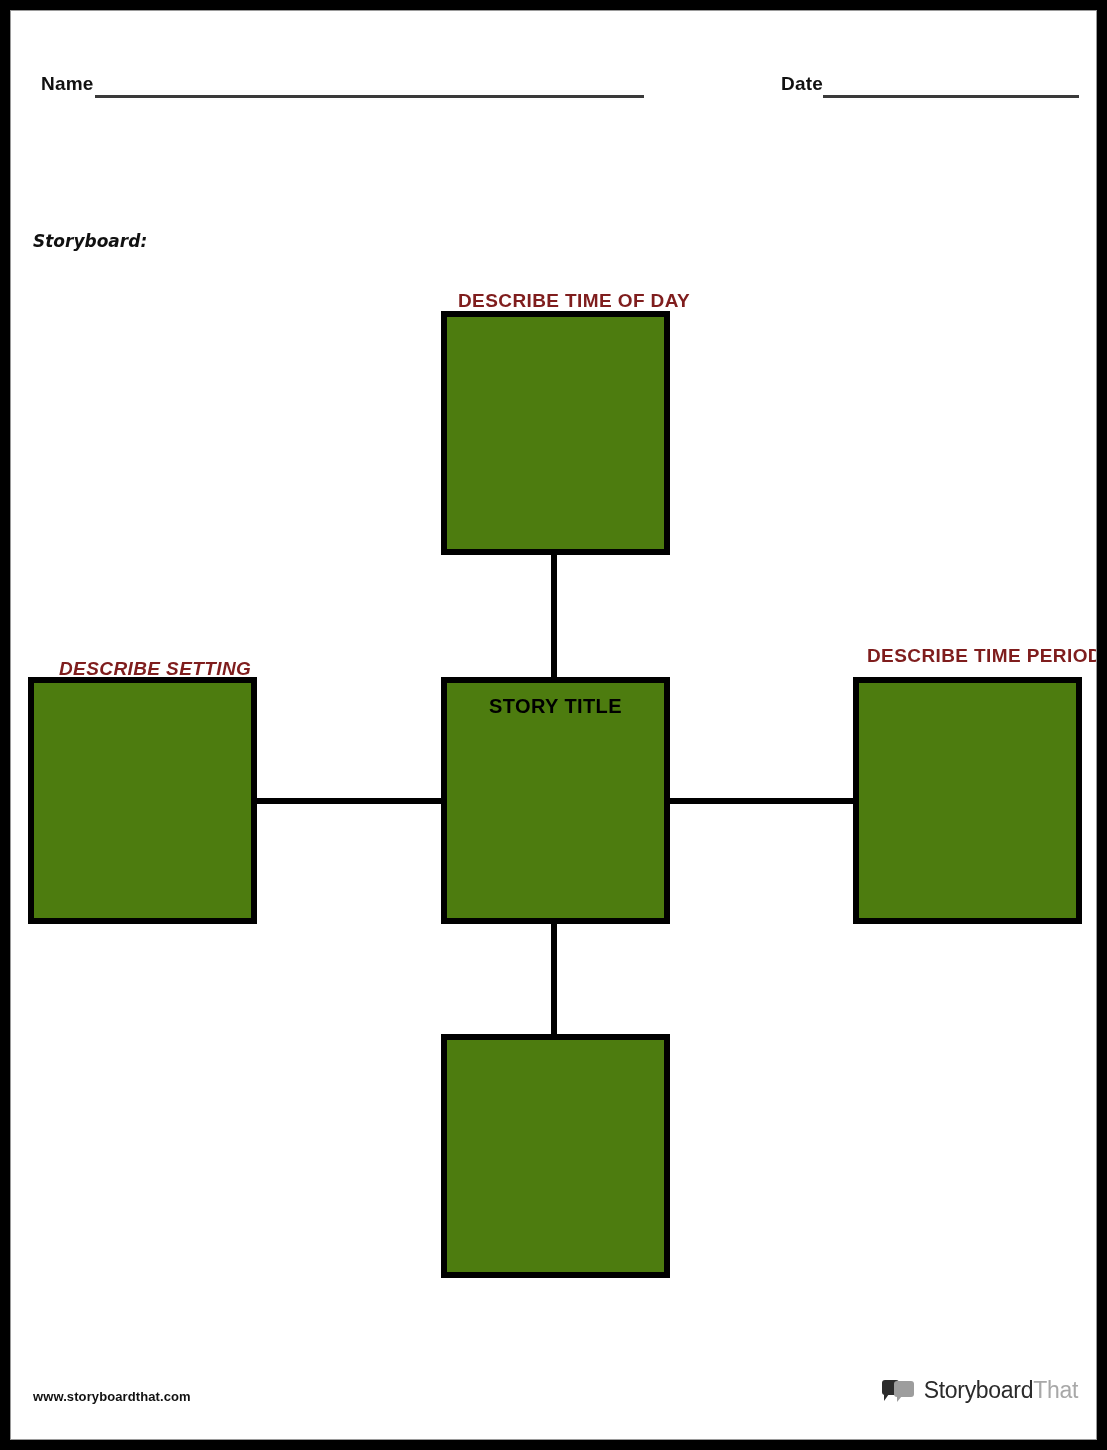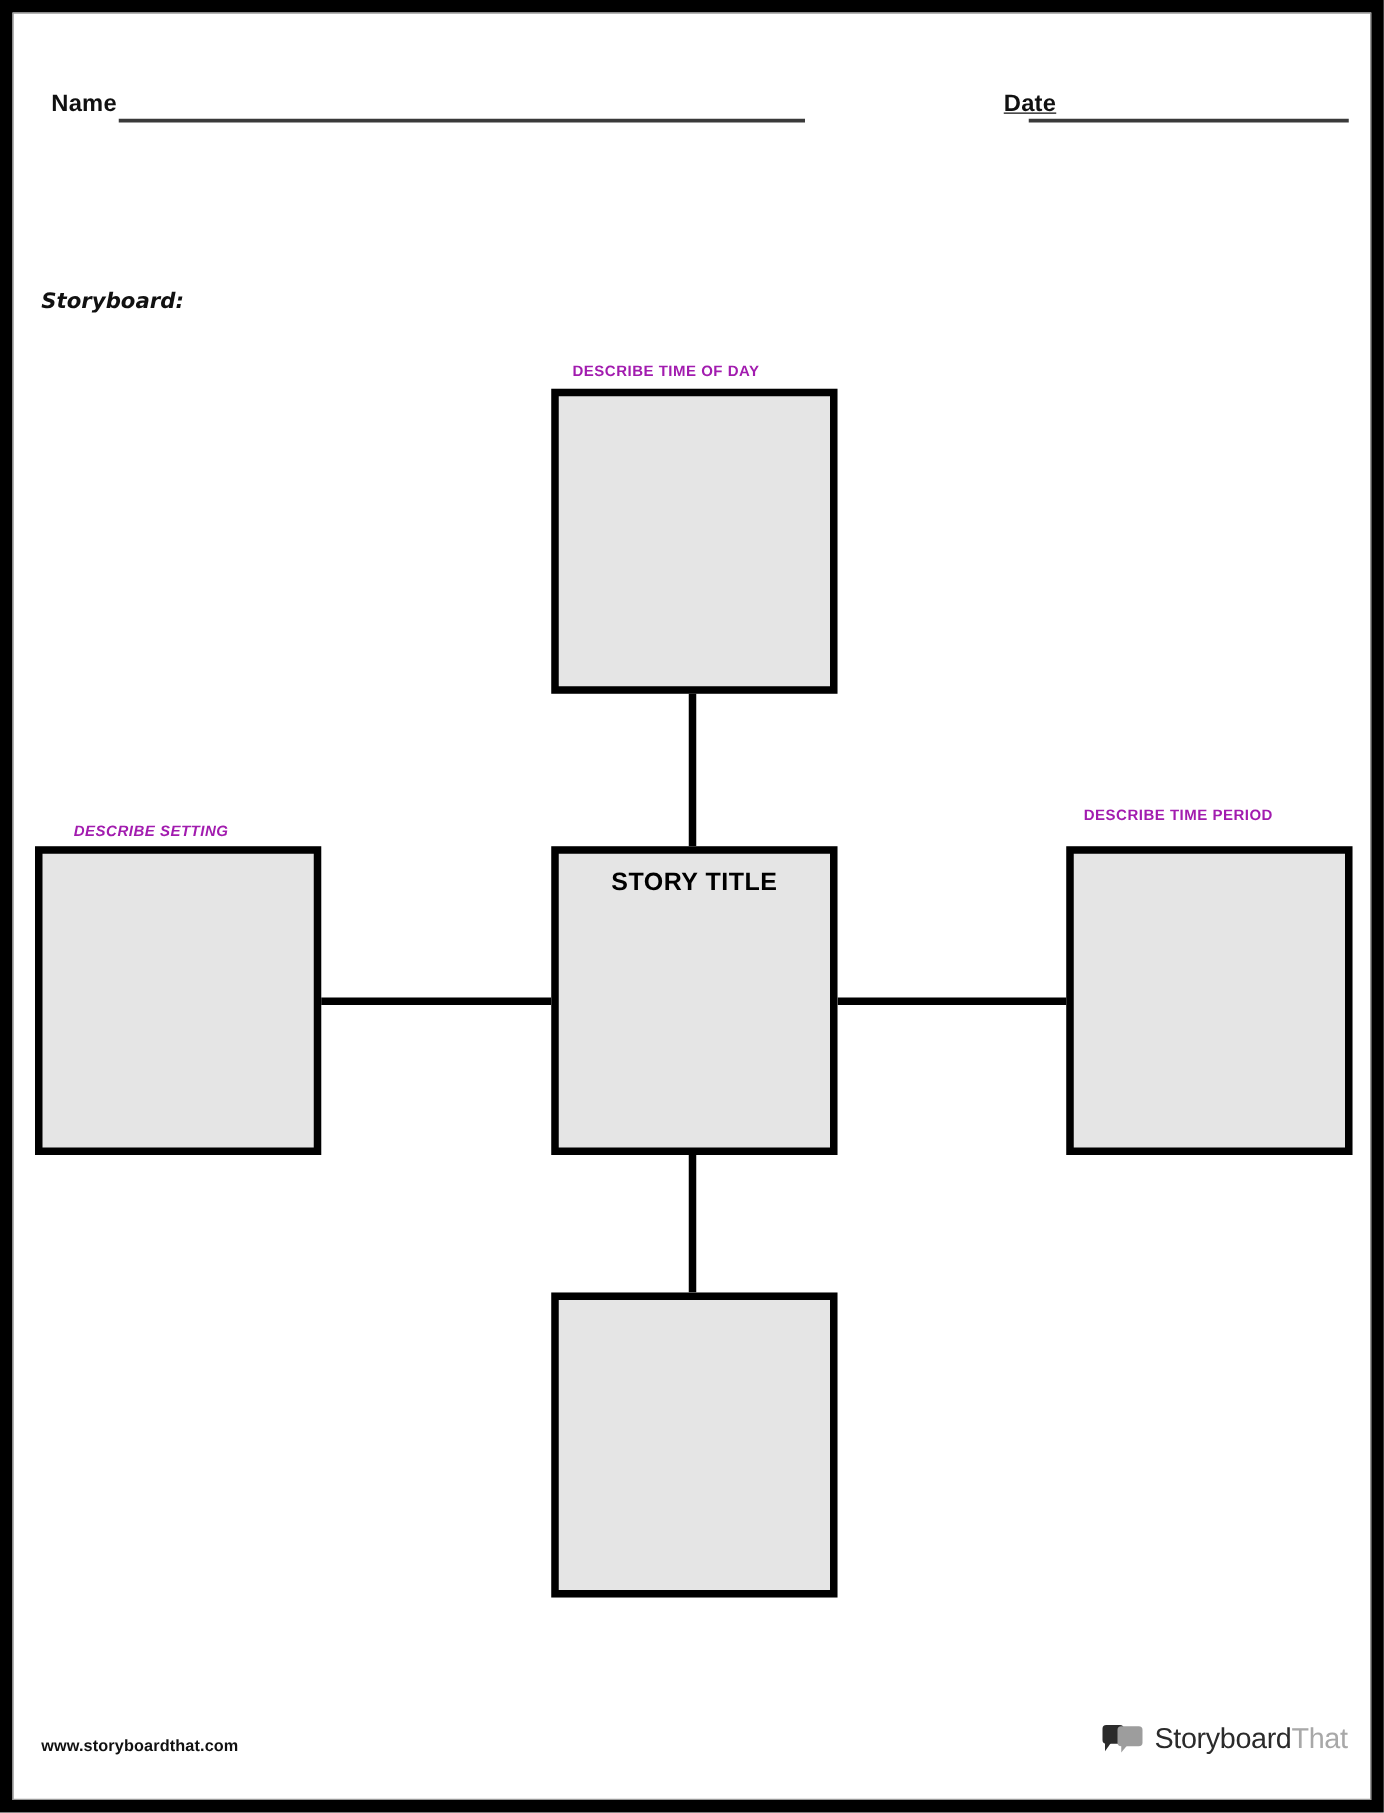--- a/index.html
+++ b/index.html
@@ -42,21 +42,21 @@
     color: #111111;
     white-space: nowrap;
   }
   .field-rule {
     position: absolute;
     height: 3px;
     background: #3a3a3a;
   }
   #name-label { left: 30px; top: 62px; }
   #name-rule  { left: 84px; top: 84px; width: 549px; }
-  #date-label { left: 792px; top: 62px; text-decoration: underline; }
+  #date-label { left: 770px; top: 62px; }
   #date-rule  { left: 812px; top: 84px; width: 256px; }
 
   
   #title-heading {
     position: absolute;
     left: 0;
     top: 136px;
     width: 1087px;
     text-align: center;
     font-weight: bold;
@@ -73,29 +73,29 @@
     font-family: "DejaVu Sans", sans-serif;
     font-style: italic;
     font-size: 17px;
     font-weight: 600;
     color: #111111;
   }
 
   
   .node-box {
     position: absolute;
-    background: #e5e5e5;
+    background: #4d7c0f;
     border: 6px solid #000000;
   }
   .node-caption {
     position: absolute;
     font-weight: bold;
-    font-size: 12px;
+    font-size: 19px;
     letter-spacing: 0.4px;
-    color: #a21caf;
+    color: #7f1d1d;
     white-space: nowrap;
   }
   .connector {
     position: absolute;
     background: #000000;
   }
 
   
   #caption-time-of-day { left: 447px; top: 279px; }
   #box-time-of-day     { left: 430px; top: 300px; width: 229px; height: 244px; }

